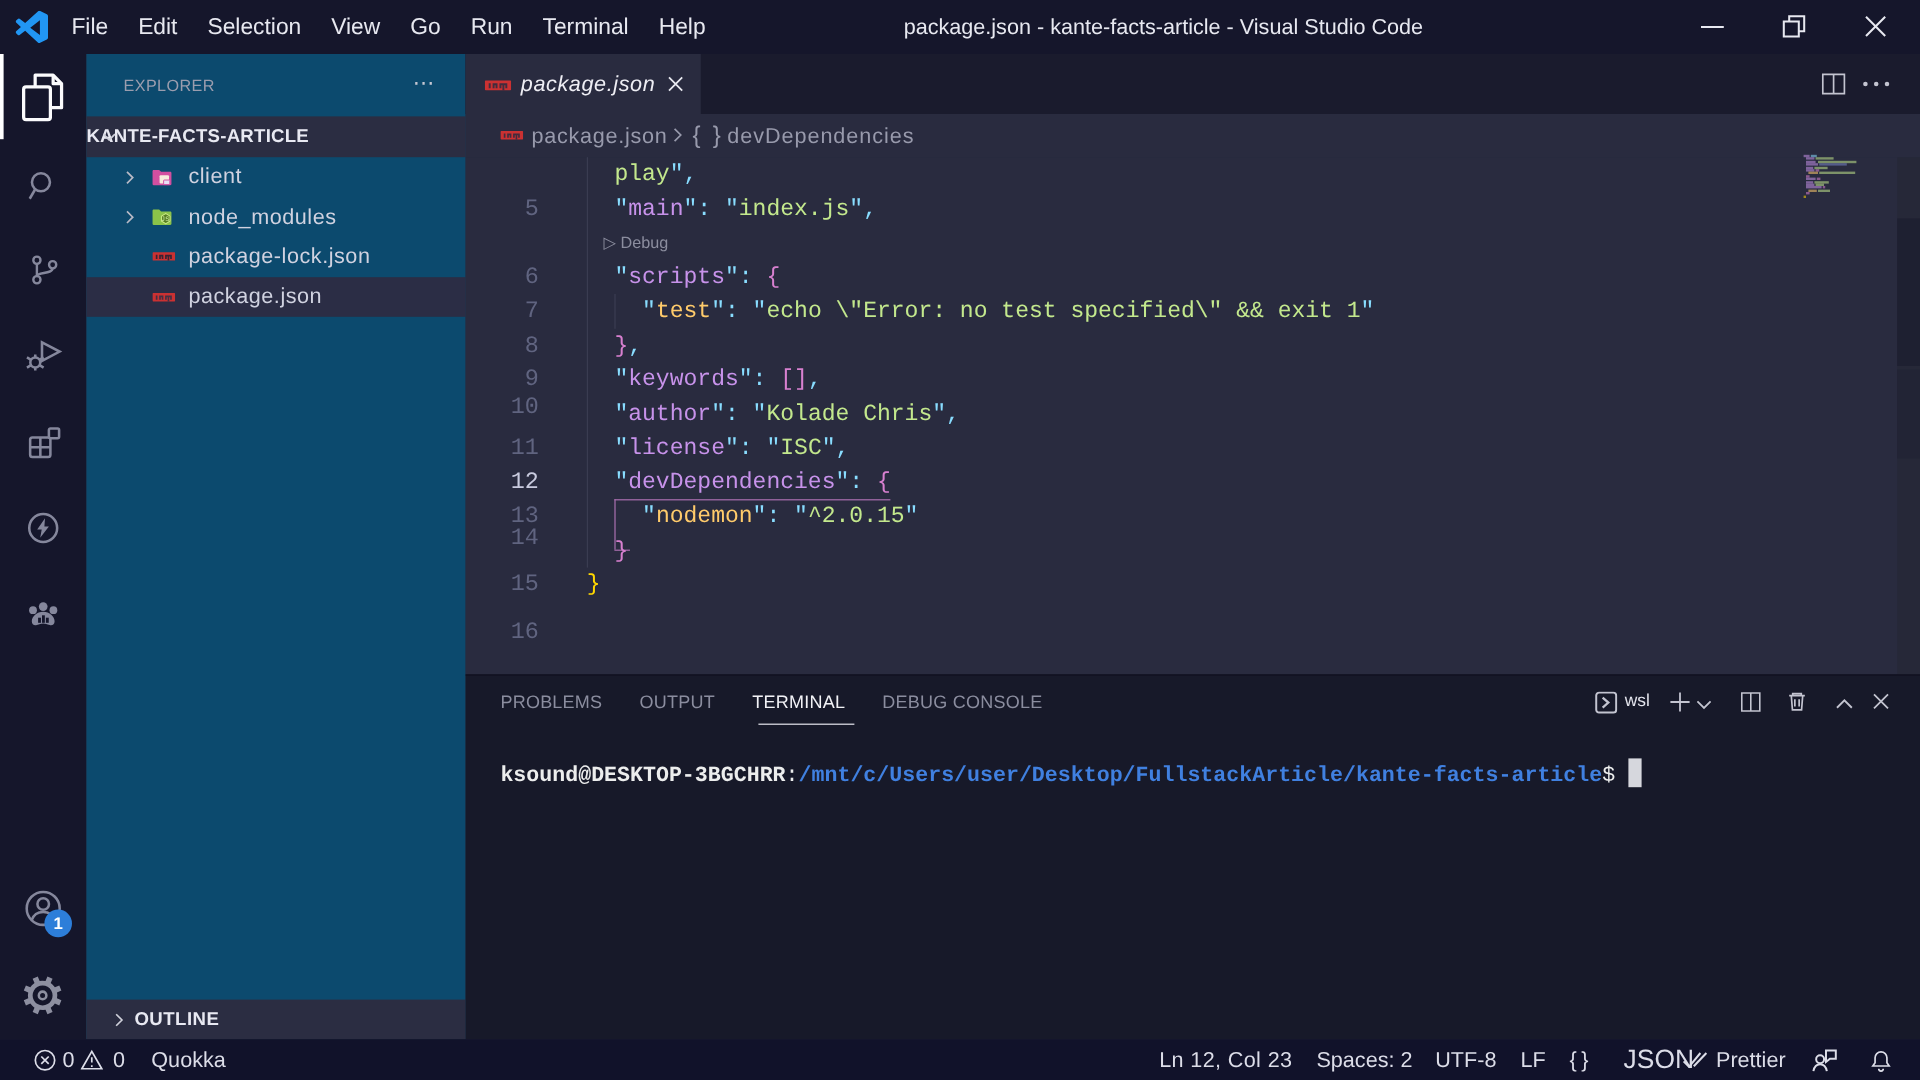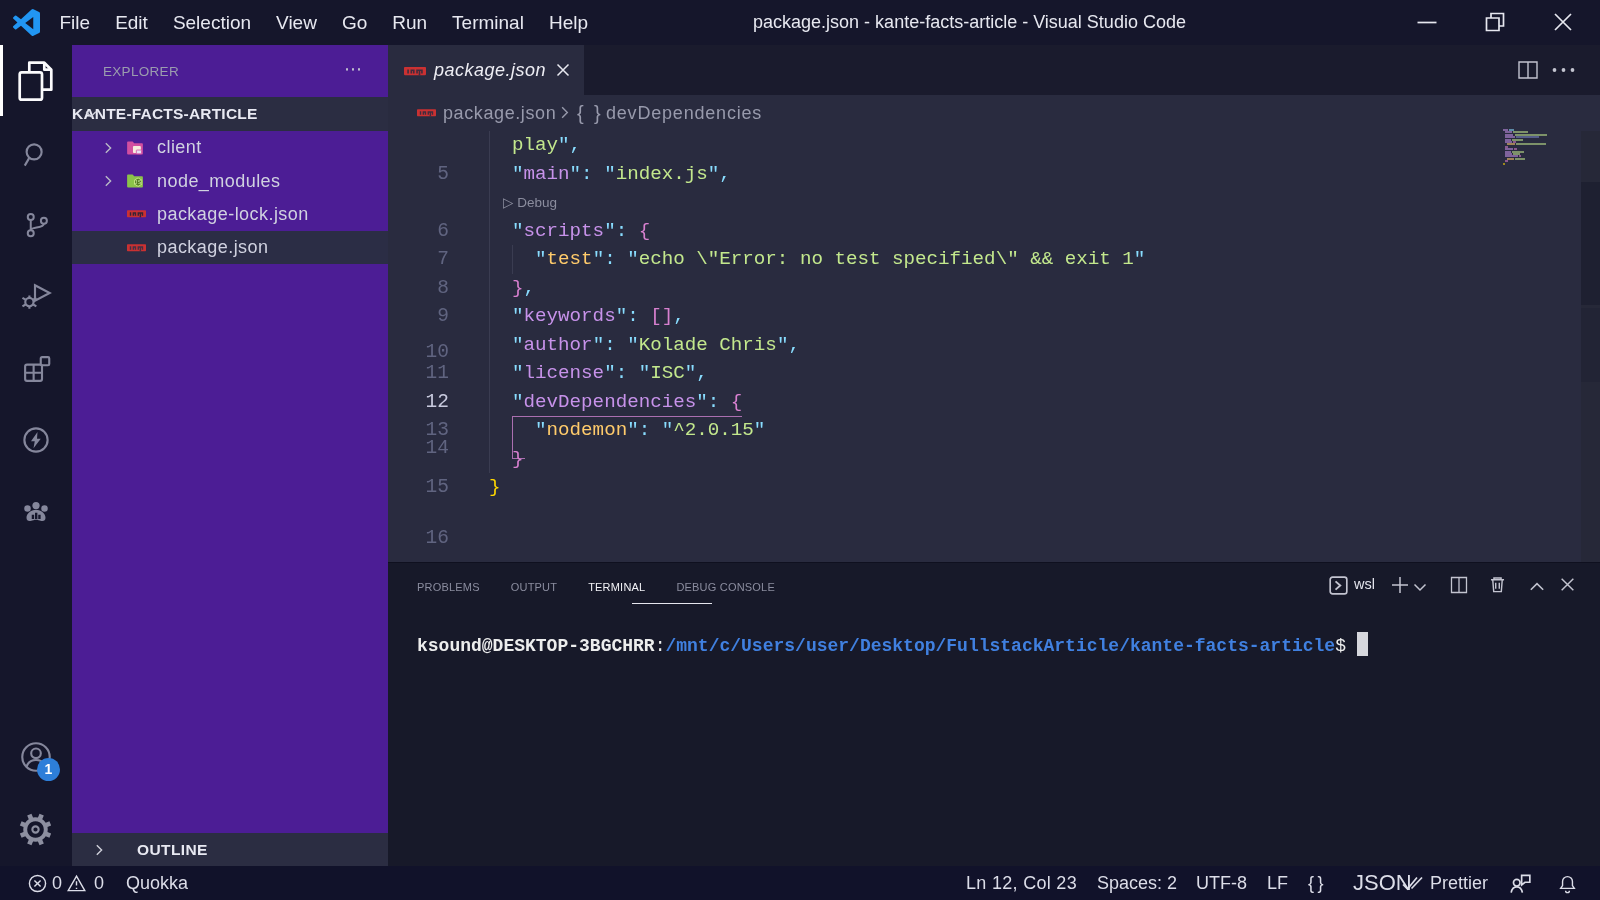--- a/index.html
+++ b/index.html
@@ -1,38 +1,38 @@
 <!DOCTYPE html>
 <html><head>
 <meta charset="utf-8">
 <style>
 * { margin:0; padding:0; box-sizing:border-box; }
 html,body { width:1600px; height:900px; overflow:hidden; background:#292b3f; font-family:"Liberation Sans",sans-serif; }
 #titlebar { position:absolute; left:0; top:0; width:1600px; height:45px; background:#15162b; color:#e7e8f0; }
 .menuitem { display:inline-block; padding:0 12.5px; font-size:19px; line-height:45px; }
 #wintitle { position:absolute; top:0; left:753px; width:433px; height:45px; line-height:45px; font-size:18px; color:#e7e8f0; text-align:center; white-space:nowrap; }
 #activitybar { position:absolute; left:0; top:45px; width:72px; height:821px; background:#15162b; }
-#sidebar { position:absolute; left:72px; top:45px; width:316px; height:821px; background:#4c1d95; }
+#sidebar { position:absolute; left:72px; top:45px; width:316px; height:821px; background:#0c4a6e; }
 .sechead { position:absolute; left:0; width:316px; background:#2b2d42; color:#e8e9f2; font-weight:bold; font-size:15.5px; }
 .row { position:absolute; left:0; width:316px; height:33.4px; color:#d0d2e0; font-size:18px; letter-spacing:0.45px; }
 .rowlabel { position:absolute; top:50%; transform:translateY(-50%); white-space:nowrap; }
 #tabbar { position:absolute; left:388px; top:45px; width:1212px; height:50px; background:#1a1b2d; }
 #tab1 { position:absolute; left:0; top:0; width:196px; height:50px; background:#292b3f; }
 #breadcrumb { position:absolute; left:388px; top:95px; width:1212px; height:36px; background:#292b3f; color:#989aac; font-size:18px; }
 #editor { position:absolute; left:388px; top:131px; width:1212px; height:431px; background:#292b3f; }
 .cl { position:absolute; left:0; width:1212px; height:28.5px; line-height:28.5px; font-family:"Liberation Mono",monospace; font-size:19.2px; white-space:pre; }
 .num { position:absolute; width:61px; text-align:right; color:#606480; font-size:19.5px; }
 .pu { color:#89ddff; }
 .k1 { color:#c792ea; }
 .k2 { color:#ffcb6b; }
 .st { color:#c3e88d; }
 .b1 { color:#d880d0; }
 .b0 { color:#ffd700; }
 #panel { position:absolute; left:388px; top:562px; width:1212px; height:304px; background:#171929; border-top:1px solid #0f101f; }
-.ptab { display:inline-block; margin-right:31px; font-size:11px; letter-spacing:0.2px; color:#8b8d9f; }
+.ptab { display:inline-block; margin-right:31px; font-size:15px; letter-spacing:0.2px; color:#8b8d9f; }
 #statusbar { position:absolute; left:0; top:866px; width:1600px; height:34px; background:#11122a; color:#dcdde8; font-size:18px; }
 .sitem { display:inline-block; vertical-align:top; line-height:34px; }
 svg { display:block; }
 .icon { position:absolute; }
 </style>
 </head>
 <body>
 
 <div id="titlebar">
   <svg class="icon" style="left:13px;top:9px" width="27" height="27" viewBox="0 0 100 100">
@@ -171,21 +171,21 @@
     </svg>
     <span class="rowlabel" style="left:85px;">package-lock.json</span>
   </div>
   <div class="row" style="top:185.7px;background:#2b2d45;">
     <svg class="icon" style="left:55px;top:12px" width="19" height="10" viewBox="0 0 27 11">
       <rect width="27" height="10" fill="#ca3132" rx="1"></rect>
       <path fill="#2d3047" d="M4 3h2v5H4zM8 3v5h2V5h1v3h2V3zM15 3v5h2V5h1v5h2V5h1v3h2V3z" opacity="0.85"></path>
     </svg>
     <span class="rowlabel" style="left:85px;">package.json</span>
   </div>
-  <div class="sechead" style="top:788px;height:33px;line-height:33px;padding-left:25px;">
+  <div class="sechead" style="top:788px;height:33px;line-height:33px;">
     <svg class="icon" style="left:20px;top:10px" width="14" height="14" viewBox="0 0 16 16">
         <path fill="none" stroke="#cfd0da" stroke-width="1.6" d="M5.5 2.5L11 8l-5.5 5.5"></path>
       </svg>
     <span style="margin-left:40px;letter-spacing:0.4px;">OUTLINE</span>
   </div>
 </div>
 
 <div id="tabbar">
   <div id="tab1">
     <svg class="icon" style="left:16px;top:21px" width="22" height="11" viewBox="0 0 27 11">
@@ -231,27 +231,27 @@
 
   <div style="position:absolute;left:123.6px;top:285px;width:230px;height:1px;background:#aa6fb0;"></div>
   <div style="position:absolute;left:123.6px;top:285px;width:1px;height:42px;background:#aa6fb0;"></div>
   <div style="position:absolute;left:123.6px;top:327px;width:13px;height:1px;background:#aa6fb0;"></div>
 
   <div class="cl num" style="top:28.5px;">5</div>
   <div class="cl num" style="top:85.5px;">6</div>
   <div class="cl num" style="top:114px;">7</div>
   <div class="cl num" style="top:142.5px;">8</div>
   <div class="cl num" style="top:171px;">9</div>
-  <div class="cl num" style="top:207px;">10</div>
+  <div class="cl num" style="top:194px;">10</div>
   <div class="cl num" style="top:228px;">11</div>
   <div class="cl num" style="top:256.5px;color:#c8cade;">12</div>
   <div class="cl num" style="top:285px;">13</div>
   <div class="cl num" style="top:303px;">14</div>
   <div class="cl num" style="top:342px;">15</div>
-  <div class="cl num" style="top:393px;">16</div>
+  <div class="cl num" style="top:382px;">16</div>
 
   <div class="cl" style="top:0;left:101px;"><span style="margin-left:2ch"></span><span class="st">play</span><span class="pu">",</span></div>
   <div class="cl" style="top:28.5px;left:101px;"><span style="margin-left:2ch"></span><span class="pu">"</span><span class="k1">main</span><span class="pu">":</span> <span class="pu">"</span><span class="st">index.js</span><span class="pu">",</span></div>
   <div class="cl" style="top:57px;left:101px;"><span style="margin-left:14px;font-family:'Liberation Sans';font-size:13.5px;color:#8b8d9e;">▷ Debug</span></div>
   <div class="cl" style="top:85.5px;left:101px;"><span style="margin-left:2ch"></span><span class="pu">"</span><span class="k1">scripts</span><span class="pu">":</span> <span class="b1">{</span></div>
   <div class="cl" style="top:114px;left:101px;"><span style="margin-left:4ch"></span><span class="pu">"</span><span class="k2">test</span><span class="pu">":</span> <span class="pu">"</span><span class="st">echo \"Error: no test specified\" &amp;&amp; exit 1</span><span class="pu">"</span></div>
   <div class="cl" style="top:142.5px;left:101px;"><span style="margin-left:2ch"></span><span class="b1">}</span><span class="pu">,</span></div>
   <div class="cl" style="top:171px;left:101px;"><span style="margin-left:2ch"></span><span class="pu">"</span><span class="k1">keywords</span><span class="pu">":</span> <span class="b1">[]</span><span class="pu">,</span></div>
   <div class="cl" style="top:199.5px;left:101px;"><span style="margin-left:2ch"></span><span class="pu">"</span><span class="k1">author</span><span class="pu">":</span> <span class="pu">"</span><span class="st">Kolade Chris</span><span class="pu">",</span></div>
   <div class="cl" style="top:228px;left:101px;"><span style="margin-left:2ch"></span><span class="pu">"</span><span class="k1">license</span><span class="pu">":</span> <span class="pu">"</span><span class="st">ISC</span><span class="pu">",</span></div>

